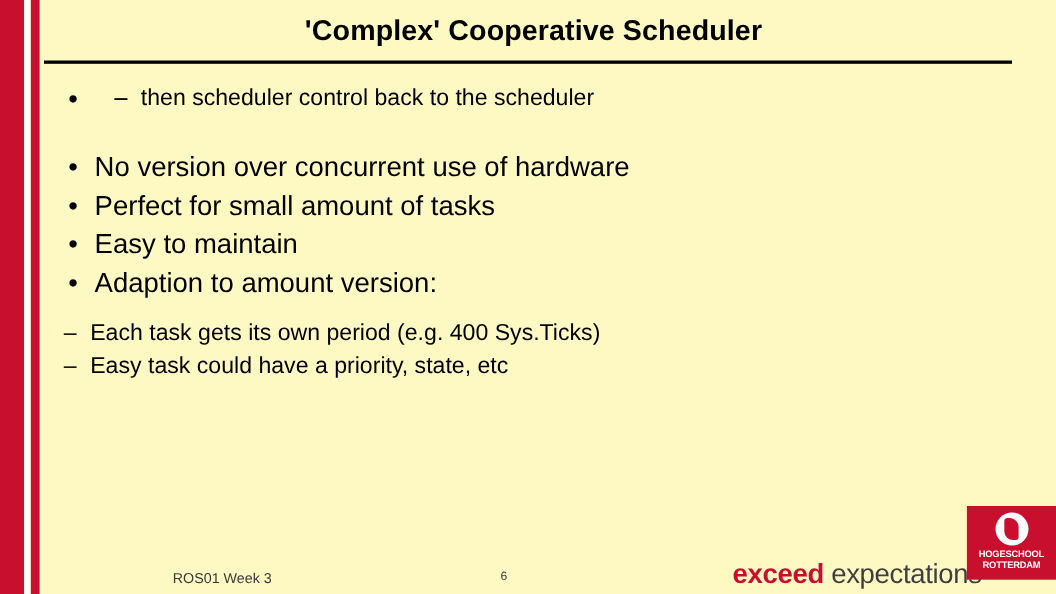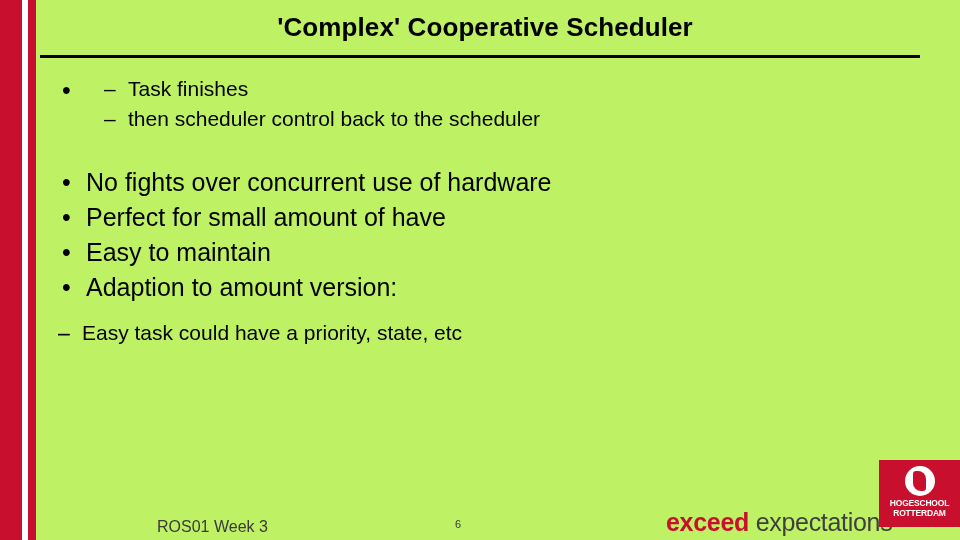--- a/index.html
+++ b/index.html
@@ -10,21 +10,21 @@
     width: 960px;
     height: 540px;
     background: #ffffff;
     font-family: "Liberation Sans", sans-serif;
     overflow: hidden;
   }
   .slide {
     position: relative;
     width: 960px;
     height: 540px;
-    background: #bef264;
+    background: #fef9c3;
     box-sizing: border-box;
   }
   
   .left-bar-outer {
     position: absolute;
     left: 0;
     top: 0;
     width: 22px;
     height: 540px;
     background: #c8102e;
@@ -115,21 +115,21 @@
   }
 
   .group-gap { height: 30px; }
   .sub-block { margin-top: 8px; }
 
   
   .footer-left {
     position: absolute;
     left: 157px;
     top: 518px;
-    font-size: 16px;
+    font-size: 13px;
     color: #3a3a3a;
   }
   .footer-page {
     position: absolute;
     left: 455px;
     top: 518px;
     font-size: 11px;
     color: #3a3a3a;
   }
   .exceed {
@@ -201,54 +201,54 @@
   <div class="title-rule"></div>
 
   <div class="body-area">
 
     <ul class="lvl1">
       <li class="lvl1">
         <span class="bullet">•</span>
         <ul class="lvl2 sub-block">
           <li class="lvl2">
             <span class="dash">–</span>
-            <span>Task finishes</span>
           </li>
           <li class="lvl2">
             <span class="dash">–</span>
             <span>then scheduler control back to the scheduler</span>
           </li>
         </ul>
       </li>
     </ul>
 
     <div class="group-gap"></div>
 
     <ul class="lvl1">
       <li class="lvl1">
         <span class="bullet">•</span>
-        <span>No fights over concurrent use of hardware</span>
-      </li>
-      <li class="lvl1">
-        <span class="bullet">•</span>
-        <span>Perfect for small amount of have</span>
+        <span>No version over concurrent use of hardware</span>
+      </li>
+      <li class="lvl1">
+        <span class="bullet">•</span>
+        <span>Perfect for small amount of tasks</span>
       </li>
       <li class="lvl1">
         <span class="bullet">•</span>
         <span>Easy to maintain</span>
       </li>
       <li class="lvl1">
         <span class="bullet">•</span>
         <span>Adaption to amount version:</span>
       </li>
     </ul>
 
     <ul class="lvl2 sub-block" style="margin-top:14px;">
       <li class="lvl2">
         <span class="dash">–</span>
+        <span>Each task gets its own period (e.g. 400 Sys.Ticks)</span>
       </li>
       <li class="lvl2">
         <span class="dash">–</span>
         <span>Easy task could have a priority, state,  etc</span>
       </li>
     </ul>
 
   </div>
 
   <div class="footer-left">ROS01 Week 3</div>

